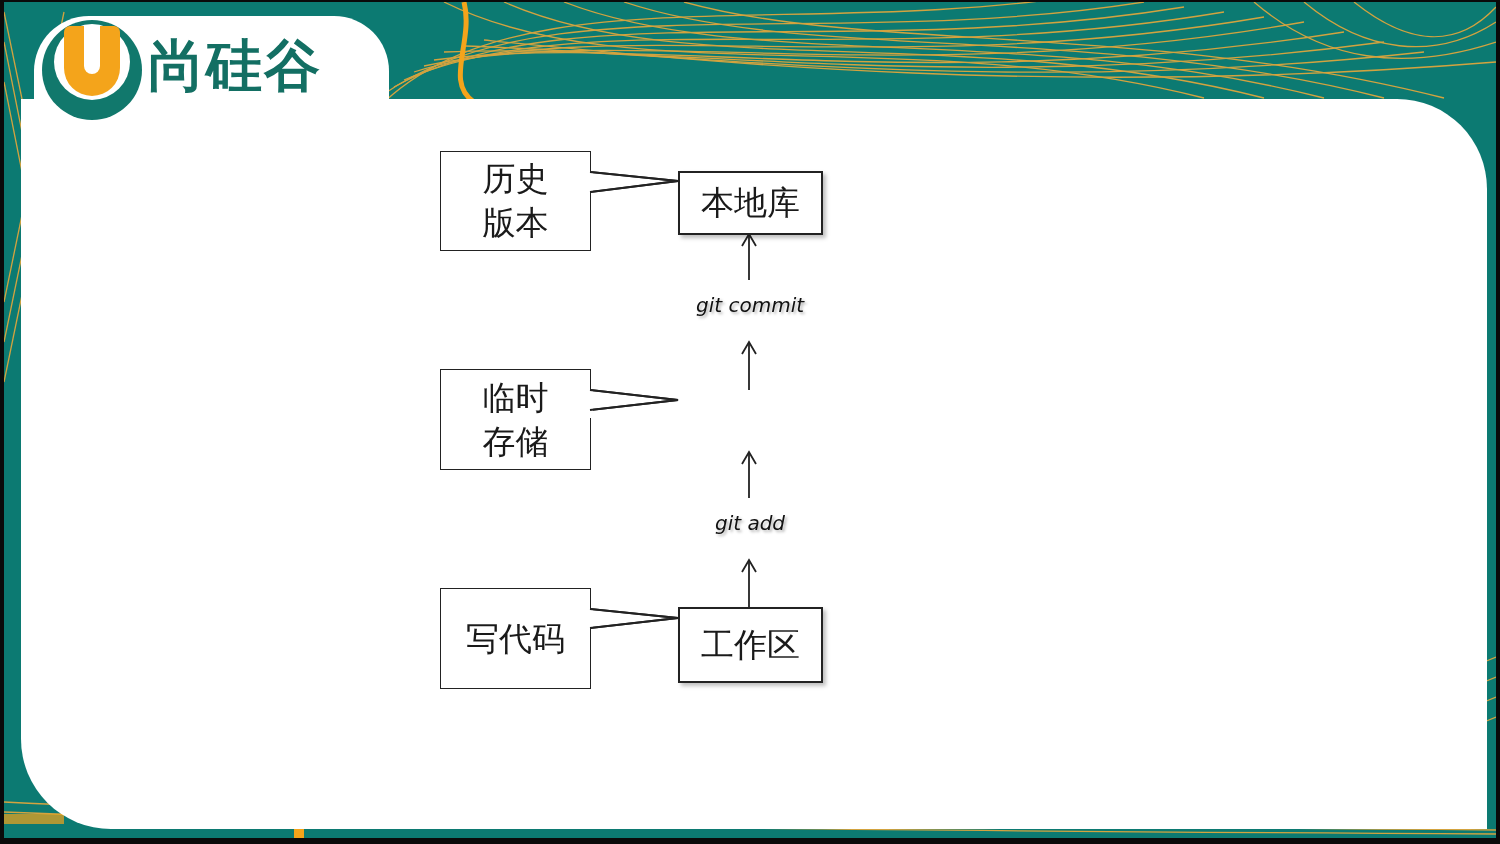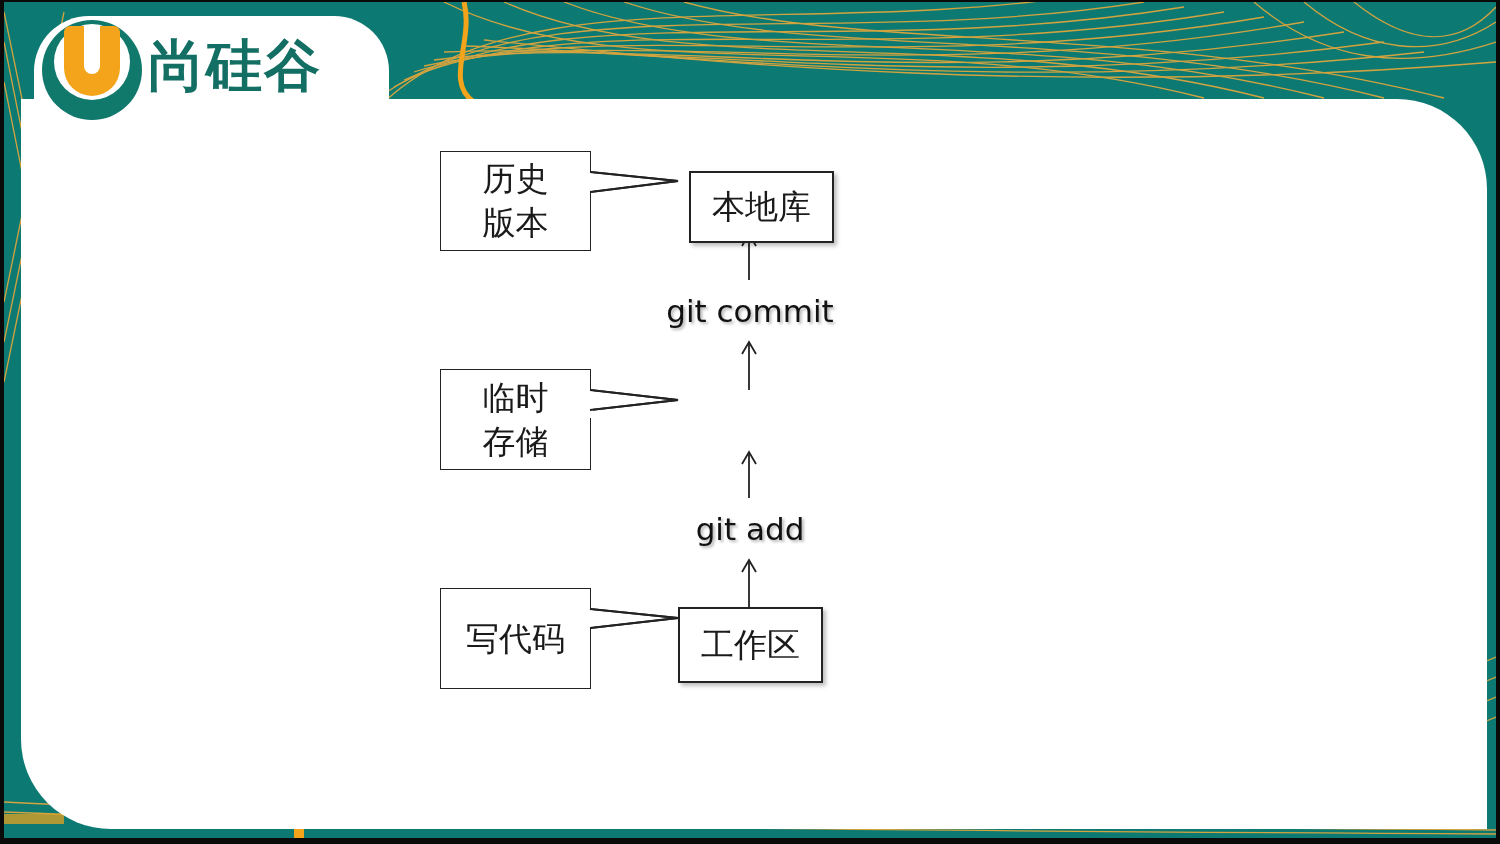--- a/index.html
+++ b/index.html
@@ -49,23 +49,24 @@
     font-family: "DejaVu Serif", serif; font-size: 33px; color: #1a1a1a;
     box-shadow: 3px 3px 4px rgba(0,0,0,0.25);
   }
   .note {
     position: absolute; box-sizing: border-box; border: 1.5px solid #222;
     background: #fff; display: flex; align-items: center; justify-content: center;
     font-family: "DejaVu Serif", serif; font-size: 33px; color: #1a1a1a;
     text-align: right; line-height: 44px;
   }
   .cmd {
-    position: absolute; font-family: "DejaVu Sans", sans-serif; font-size: 31px;
+    position: absolute; font-family: "DejaVu Sans", sans-serif; font-size: 20px;
     color: #111; text-shadow: 2px 2px 3px rgba(0,0,0,0.3); white-space: nowrap;
     transform: translateX(-50%);
+    font-style: italic;
   }
   svg.lines { position: absolute; left: 0; top: 0; }
 </style>
 </head>
 <body>
 
 <div class="slide">
   <svg class="deco" width="1492" height="836">
     <g stroke="#e9a83a" stroke-width="1.3" fill="none" opacity="0.9">
       <path d="M380 100 C 520 -30, 800 40, 1100 -10"></path>
@@ -156,18 +157,18 @@
     <rect x="588" y="172" width="5" height="20" fill="#fff"></rect>
     <rect x="588" y="390" width="5" height="28" fill="#fff"></rect>
     <rect x="588" y="609" width="5" height="19" fill="#fff"></rect>
     <g stroke="#222" stroke-width="1.8" fill="none">
       <polyline points="590,172 678,181 590,192"></polyline>
       <polyline points="590,390 678,400 590,410"></polyline>
       <polyline points="590,609 678,618 590,628"></polyline>
     </g>
   </svg>
 
-  <div class="node" style="left:678px;top:171px;width:145px;height:72px;margin-left:11px;">本地库</div>
+  <div class="node" style="left:678px;top:171px;width:145px;height:64px;">本地库</div>
   <div class="node" style="left:678px;top:607px;width:145px;height:76px;">工作区</div>
 
   <div class="cmd" style="left:750px;top:293px;">git commit</div>
   <div class="cmd" style="left:750px;top:511px;">git add</div>
 </div>
 
 </body></html>

